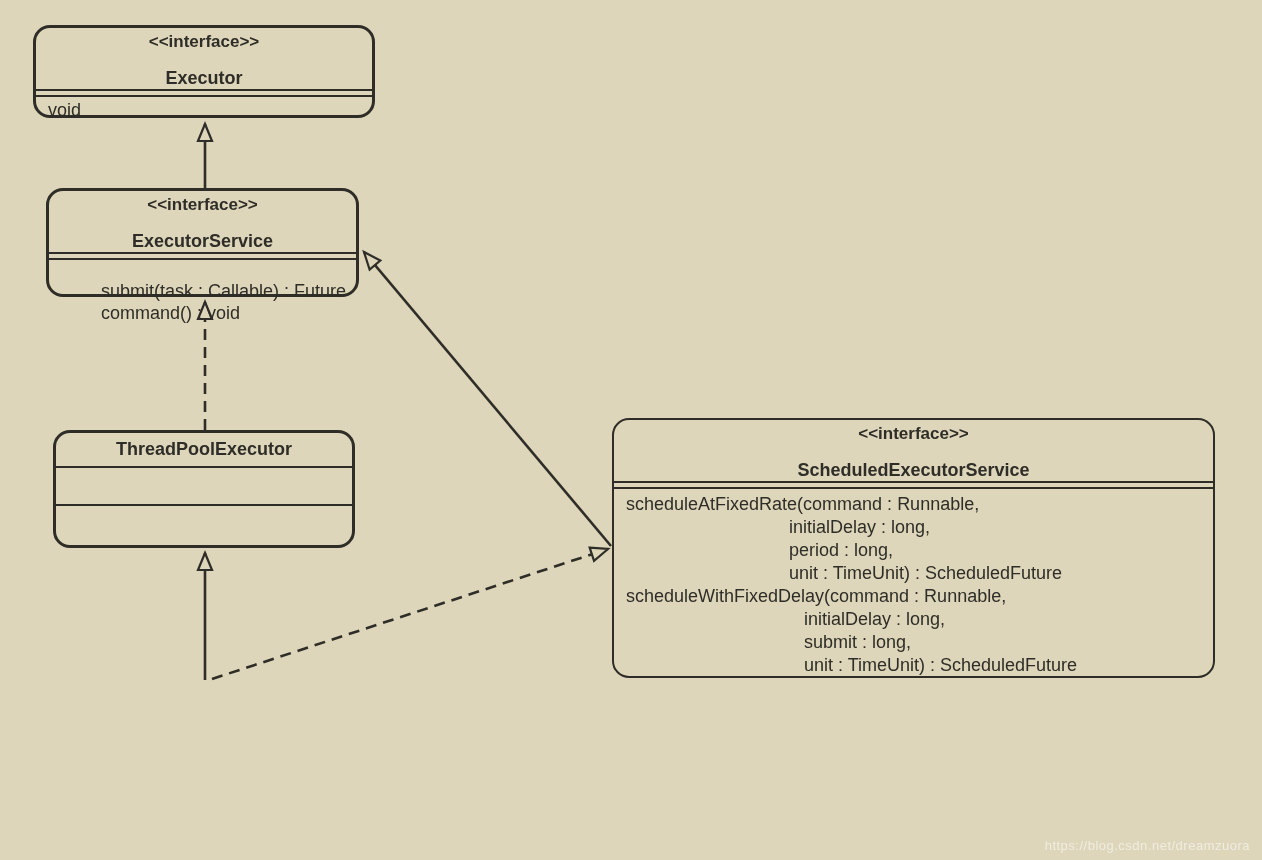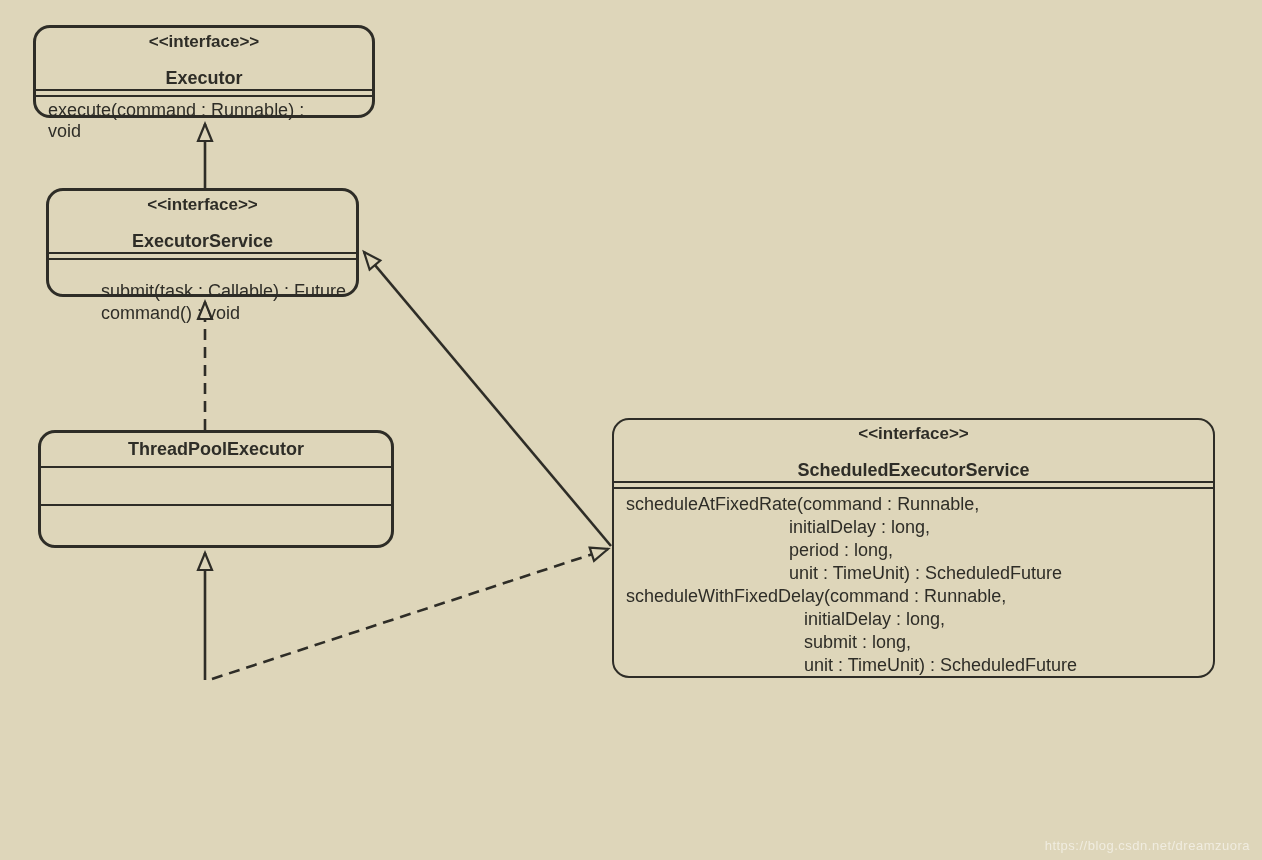--- a/index.html
+++ b/index.html
@@ -106,38 +106,37 @@
     <line x1="212" y1="679" x2="608" y2="549" stroke="#2e2d27" stroke-width="2.6" stroke-dasharray="11 7" marker-end="url(#tri)"></line>
   </svg>
 
   <div class="uml-box" style="left:33px;top:25px;width:342px;height:93px;">
     <div class="hdr">
       <div class="stereo">&lt;&lt;interface&gt;&gt;</div>
       <div class="cname">Executor</div>
     </div>
     <div class="dblgap"></div>
     <div class="mbody">
-      <div class="mline">execute(command : Runnable) :</div>
       <div class="mline">void</div>
     </div>
   </div>
 
   <div class="uml-box" style="left:46px;top:188px;width:313px;height:109px;">
     <div class="hdr">
       <div class="stereo">&lt;&lt;interface&gt;&gt;</div>
       <div class="cname">ExecutorService</div>
     </div>
     <div class="dblgap"></div>
     <div class="mbody" style="padding-top:20px;margin-left:40px;">
       <div class="mline" style="line-height:22px;">submit(task : Callable) : Future</div>
       <div class="mline" style="line-height:22px;">command() : void</div>
     </div>
   </div>
 
-  <div class="uml-box" style="left:38px;top:430px;width:356px;height:118px;">
+  <div class="uml-box" style="left:53px;top:430px;width:302px;height:118px;">
     <div class="ctitle">ThreadPoolExecutor</div>
     <div class="comp" style="height:38px;"></div>
     <div class="comp last" style="height:37px;"></div>
   </div>
 
 
   <div class="uml-box thin box-ses" style="left:612px;top:418px;width:603px;height:260px;">
     <div class="hdr">
       <div class="stereo">&lt;&lt;interface&gt;&gt;</div>
       <div class="cname">ScheduledExecutorService</div>

